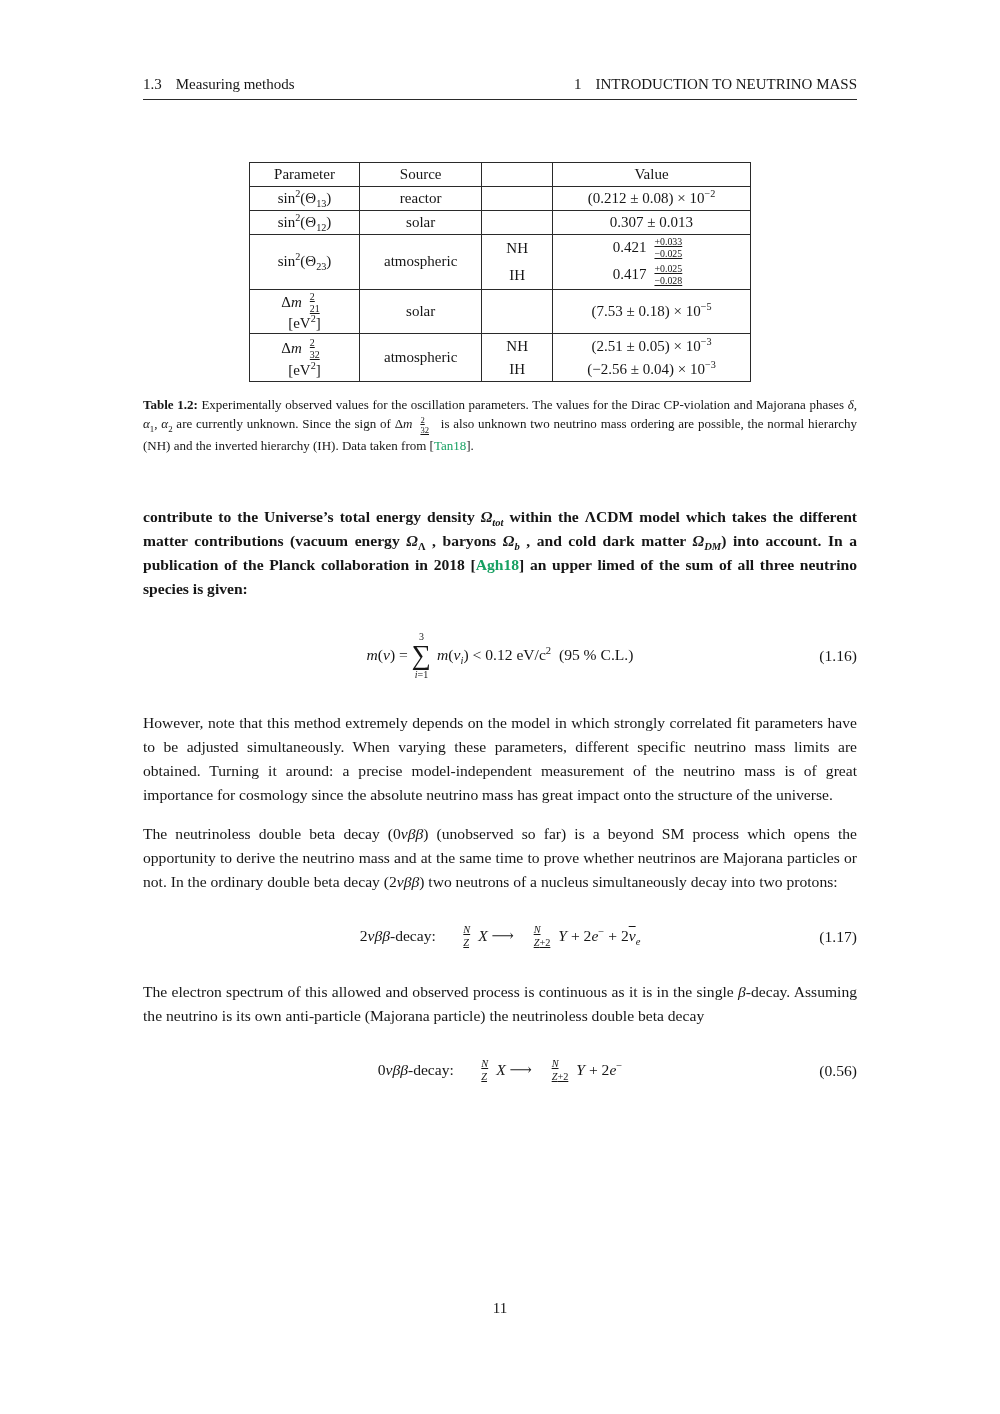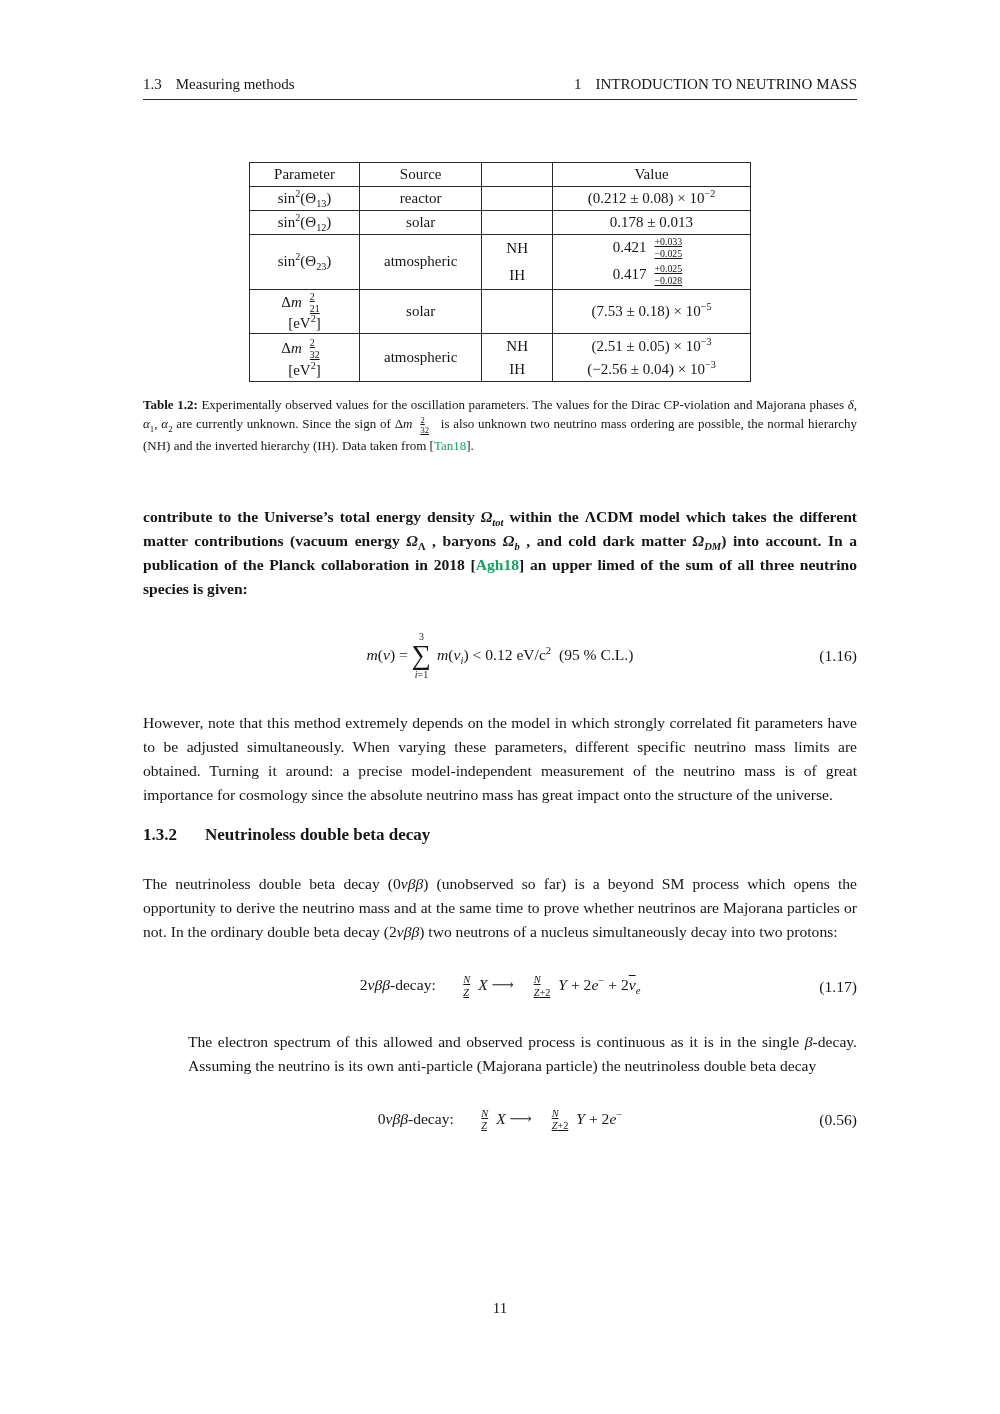--- a/index.html
+++ b/index.html
@@ -29,21 +29,21 @@
   .osc td.nt { border-top: none; }
 
   
   .caption { margin-top: 13px; font-size: 13px; line-height: 1.47; text-align: justify; }
   .caption .cap-label { font-weight: bold; }
 
   
   .body-par { font-size: 15.6px; line-height: 1.54; text-align: justify; }
   .mt-p1 { margin-top: 50px; font-weight: bold; }
   .mt-p2 { margin-top: 26px; }
-  .mt-p4 { margin-top: 28px; margin-left: 45px; }
+  .mt-p4 { margin-top: 28px; }
 
   
   .equation { position: relative; font-size: 15.6px; text-align: center; margin: 30px 0; }
   .eq-num { position: absolute; right: 0; top: 50%; transform: translateY(-50%); }
 
   
   .sec-heading { margin-top: 18px; margin-bottom: 27px; font-size: 17px; font-weight: bold; }
   .sec-heading .num { margin-right: 28px; }
 
   
@@ -97,21 +97,21 @@
         <tr>
           <td>sin<sup>2</sup>(Θ<sub>13</sub>)</td>
           <td>reactor</td>
           <td></td>
           <td>(0.212 ± 0.08) × 10<sup>−2</sup></td>
         </tr>
         <tr>
           <td>sin<sup>2</sup>(Θ<sub>12</sub>)</td>
           <td>solar</td>
           <td></td>
-          <td>0.178 ± 0.013</td>
+          <td>0.307 ± 0.013</td>
         </tr>
         <tr>
           <td rowspan="2">sin<sup>2</sup>(Θ<sub>23</sub>)</td>
           <td rowspan="2">atmospheric</td>
           <td class="nb">NH</td>
           <td class="nb">0.421<span class="supsub">
                   <span>+0.033</span>
                   <span>−0.025</span>
                 </span></td>
         </tr>
@@ -162,23 +162,20 @@
       <span class="eq-body"><i>m</i>(<i>ν</i>) =<span class="bigsum">
             <span class="lim">3</span>
             <span class="sigma">∑</span>
             <span class="lim"><i>i</i>=1</span>
           </span><i>m</i>(<i>ν<sub>i</sub></i>) &lt; 0.12 eV/c<sup>2</sup> (95 % C.L.)</span>
       <span class="eq-num">(1.16)</span>
     </div>
 
     <p class="body-par mt-p2">However, note that this method extremely depends on the model in which strongly correlated fit parameters have to be adjusted simultaneously. When varying these parameters, different specific neutrino mass limits are obtained. Turning it around: a precise model-independent measurement of the neutrino mass is of great importance for cosmology since the absolute neutrino mass has great impact onto the structure of the universe.</p>
 
-    <div class="sec-heading">
-      <span class="num">1.3.2</span><span>Neutrinoless double beta decay</span>
-    </div>
 
     <p class="body-par">The neutrinoless double beta decay (0<i>νββ</i>) (unobserved so far) is a beyond SM process which opens the opportunity to derive the neutrino mass and at the same time to prove whether neutrinos are Majorana particles or not. In the ordinary double beta decay (2<i>νββ</i>) two neutrons of a nucleus simultaneously decay into two protons:</p>
 
     <div class="equation">
       <span class="eq-body">2<i>νββ</i>-decay:  <span class="supsub">
             <span><i>N</i></span>
             <span><i>Z</i></span>
           </span><i>X</i> ⟶  <span class="supsub">
             <span><i>N</i></span>
             <span><i>Z</i>+2</span>

